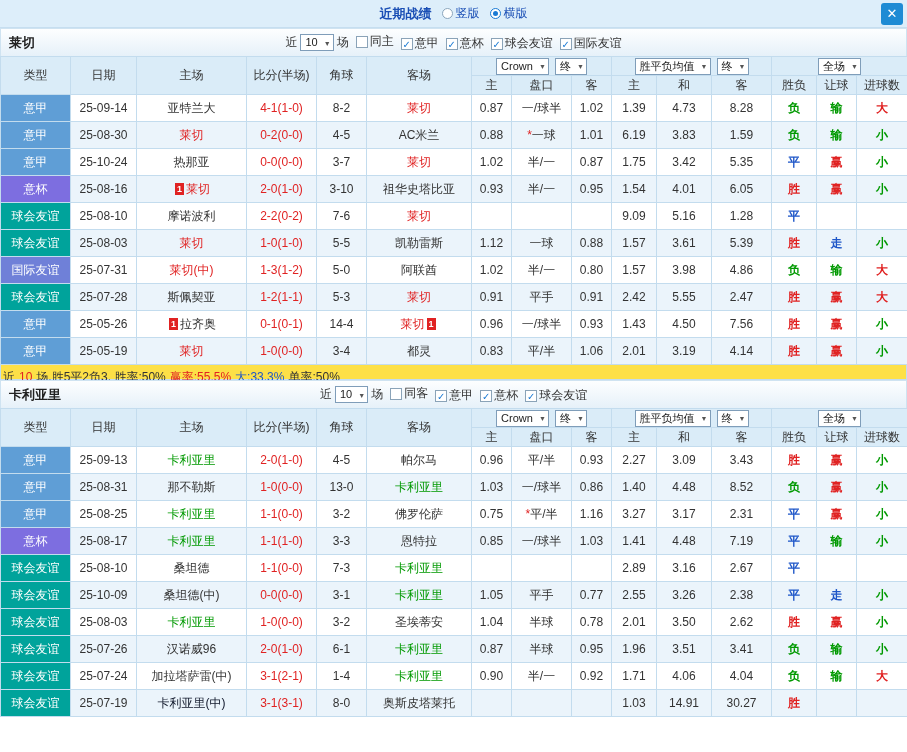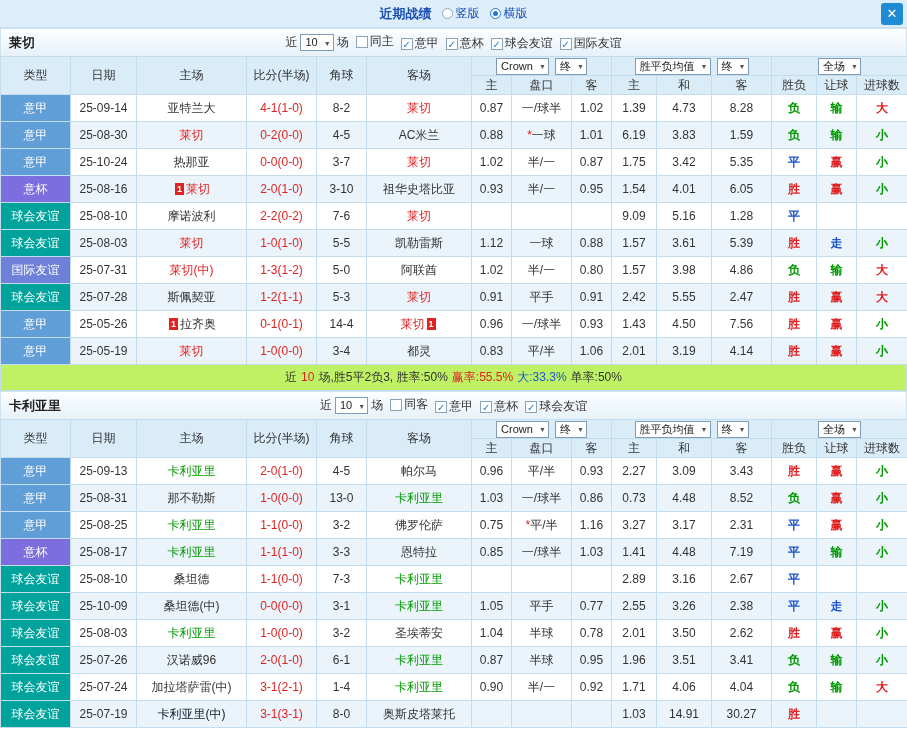--- a/index.html
+++ b/index.html
@@ -39,22 +39,22 @@
   th,td{border:1px solid #c3dcee;text-align:center;overflow:hidden;white-space:nowrap}
   thead th{background:#daecf8;font-weight:normal;height:19px;font-size:12px;color:#333}
   tbody td{height:27px;font-size:12px}
   tbody tr:nth-child(even){background:#ebf4fb}
   td.league{color:#fff}
   td.score{color:#e02222}
   .tname{cursor:pointer}
   .badge{display:inline-block;background:#e02222;color:#fff;font-size:9px;line-height:12px;
     height:12px;min-width:9px;padding:0 1px;margin:0 2px;vertical-align:1px;font-weight:bold}
   .bold{font-weight:bold}
-  .summary{height:26px;line-height:25px;text-align:center;border:1px solid #c3dcee;
-    border-top:none;background:#bef264}
+  .summary{height:15px;line-height:25px;border:1px solid #c3dcee;
+    border-top:none;background:#fde047}
   .summary span{margin:0 2px}
   .section + .section{margin-top:0}
 </style>
 </head>
 <body>
 
 <div class="topbar">
   <div class="topbar-center">
     <span class="title">近期战绩</span>
     <label class="radio">
@@ -410,21 +410,21 @@
           <tr class="row">
             <td class="league" style="background: rgb(95, 158, 214);">意甲</td>
             <td class="date">25-08-31</td>
             <td class="team"><span class="tname">那不勒斯</span></td>
             <td class="score">1-0(0-0)</td>
             <td class="corner">13-0</td>
             <td class="team"><span class="tname" style="color: rgb(0, 153, 0);">卡利亚里</span></td>
             <td class="num">1.03</td>
             <td class="hc">一/球半</td>
             <td class="num">0.86</td>
-            <td class="num">0.73</td>
+            <td class="num">1.40</td>
             <td class="num">4.48</td>
             <td class="num">8.52</td>
             <td class="res bold" style="color: rgb(0, 153, 0);">负</td>
             <td class="res bold" style="color: rgb(224, 34, 34);">赢</td>
             <td class="res bold" style="color: rgb(0, 153, 0);">小</td>
           </tr>
           <tr class="row">
             <td class="league" style="background: rgb(95, 158, 214);">意甲</td>
             <td class="date">25-08-25</td>
             <td class="team"><span class="tname" style="color: rgb(0, 153, 0);">卡利亚里</span></td>

